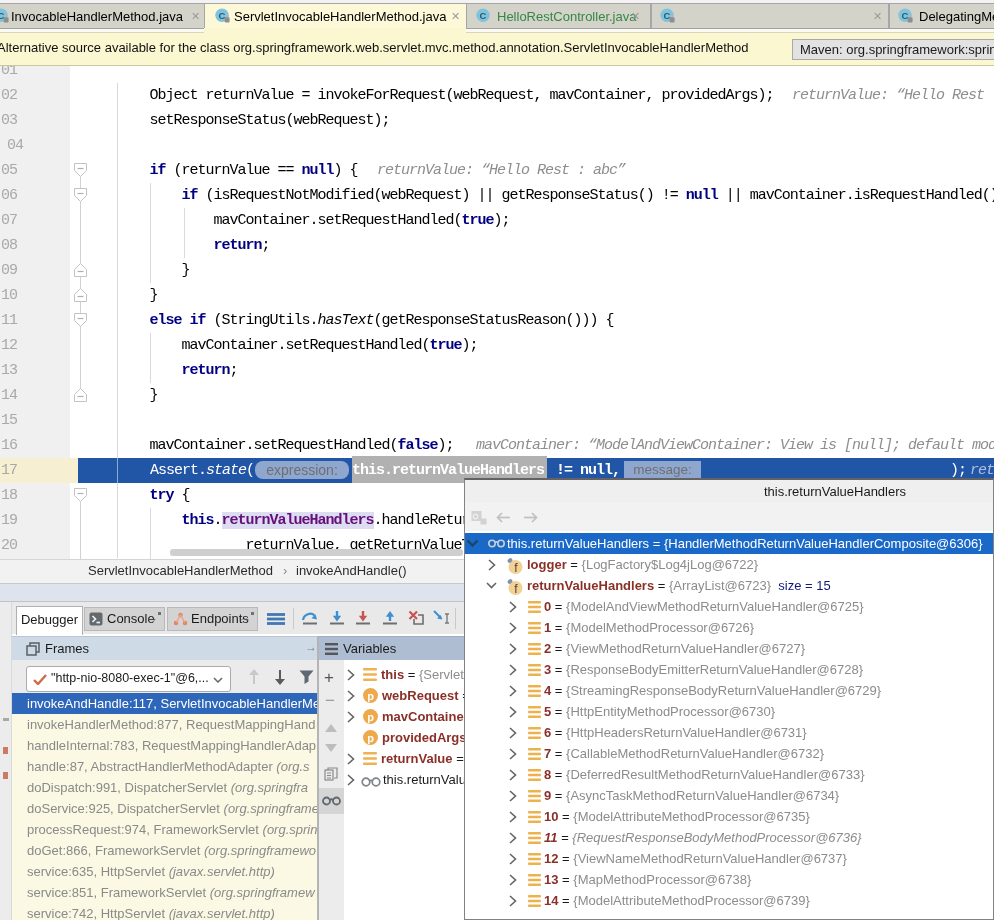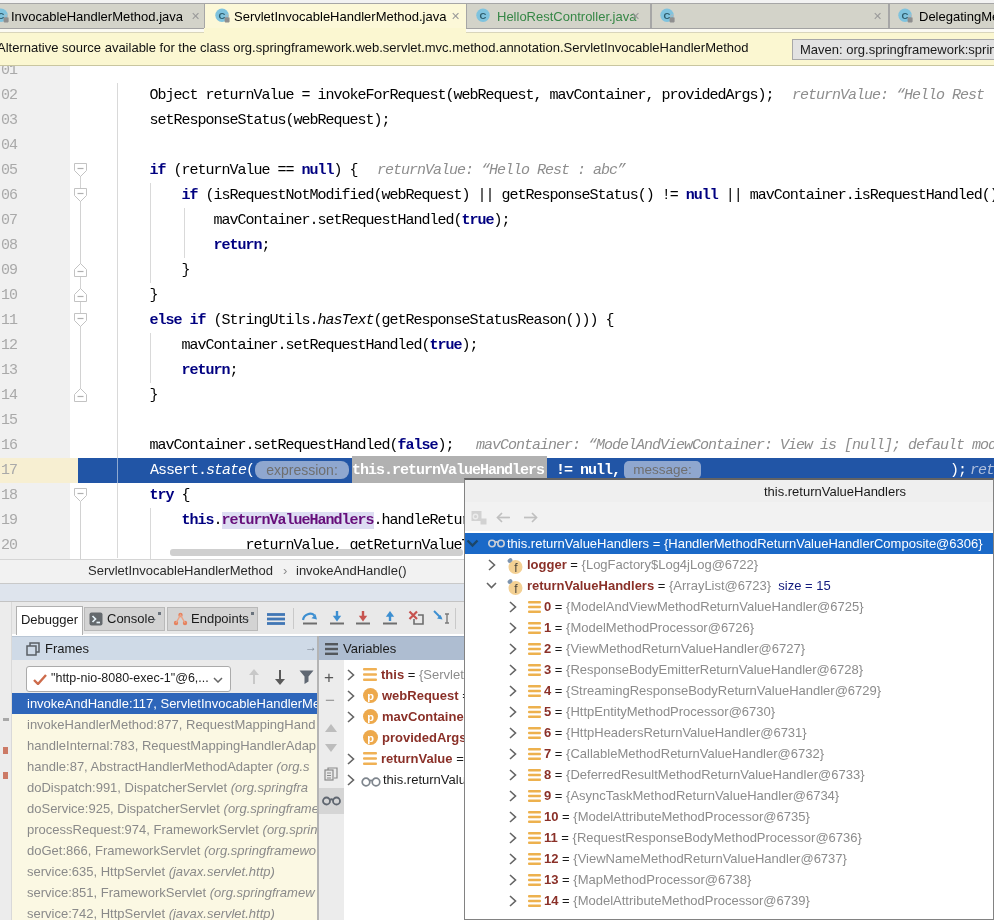--- a/index.html
+++ b/index.html
@@ -90,21 +90,21 @@
   <div class="abs" style="left:117px;top:392px;width:1px;height:25px;background:#8fa9d0;z-index:3;"></div>
   <div class="guide" style="left:117px;top:17px;height:475px;"></div>
   <div class="guide" style="left:150px;top:117px;height:100px;"></div>
   <div class="guide" style="left:150px;top:267px;height:50px;"></div>
   <div class="guide" style="left:150px;top:442px;height:52px;"></div>
   <div class="guide" style="left:184px;top:142px;height:50px;"></div>
 
   <div class="lnum mono" style="top:-8px;">01</div>
   <div class="lnum mono" style="top:17px;">02</div>
   <div class="lnum mono" style="top:42px;">03</div>
-  <div class="lnum mono" style="top:67px;">04</div>
+  <div class="lnum mono" style="top:67px;margin-left:6px;">04</div>
   <div class="lnum mono" style="top:92px;">05</div>
   <div class="lnum mono" style="top:117px;">06</div>
   <div class="lnum mono" style="top:142px;">07</div>
   <div class="lnum mono" style="top:167px;">08</div>
   <div class="lnum mono" style="top:192px;">09</div>
   <div class="lnum mono" style="top:217px;">10</div>
   <div class="lnum mono" style="top:242px;">11</div>
   <div class="lnum mono" style="top:267px;">12</div>
   <div class="lnum mono" style="top:292px;">13</div>
   <div class="lnum mono" style="top:317px;">14</div>
@@ -161,21 +161,21 @@
   <div class="line mono" style="top:292px;">            <span class="kw">return</span>;</div>
   <div class="line mono" style="top:317px;">        }</div>
   <div class="line mono" style="top:367px;">        mavContainer.setRequestHandled(<span class="kw">false</span>);</div>
   <div class="abs mono hint" style="left:476px;top:367px;height:25px;line-height:25px;">mavContainer: “ModelAndViewContainer: View is [null]; default mode</div>
 
   <div class="abs" style="left:0;top:392px;width:994px;height:25px;color:#fff;">
     <span class="abs mono" style="left:150px;top:0;height:25px;line-height:25px;">Assert.<span class="it">state</span>(</span>
     <span class="abs" style="left:255px;top:3px;width:94px;height:18px;background:#8fa7cf;border-radius:8px;font-size:14px;color:#6f6f6f;text-align:center;line-height:18px;">expression:</span>
     <span class="abs mono" style="left:352px;top:-2px;width:195px;height:27px;background:#b1b1b1;font-weight:bold;line-height:29px;">this.returnValueHandlers</span>
     <span class="abs mono" style="left:556px;top:0;height:25px;line-height:25px;font-weight:bold;">!= null,</span>
-    <span class="abs" style="left:624px;top:3px;width:77px;height:18px;background:#8fa7cf;border-radius:5px;font-size:13.5px;color:#6f6f6f;text-align:center;line-height:18px;">message:</span>
+    <span class="abs" style="left:624px;top:3px;width:77px;height:18px;background:#8fa7cf;border-radius:0;font-size:13.5px;color:#6f6f6f;text-align:center;line-height:18px;">message:</span>
     <span class="abs mono" style="left:704px;top:0;height:25px;line-height:25px;font-weight:bold;letter-spacing:0.45px;margin-top:44px;">“No return value handlers”</span>
     <span class="abs mono" style="left:950px;top:0;height:25px;line-height:25px;">);</span>
     <span class="abs mono it" style="left:970px;top:0;height:25px;line-height:25px;color:#aebedc;">returnV</span>
   </div>
   <div class="line mono" style="top:417px;">        <span class="kw">try</span> {</div>
   <div class="line mono" style="top:442px;">            <span class="kw">this</span>.<span style="color:#660e7a;font-weight:bold;background:#ddddf2;">returnValueHandlers</span>.handleReturnValue(</div>
   <div class="line mono" style="top:467px;">                    returnValue, getReturnValueType(returnValue), mavContainer, webRequest);</div>
 
   <div class="abs" style="left:170px;top:483px;width:293px;height:7px;background:#cfcfcf;border-radius:3px;"></div>
 </div>
@@ -616,21 +616,21 @@
         </svg>
         <svg style="position:absolute;left:63px;top:5px;" width="13" height="12" viewBox="0 0 13 12">
           <g fill="#edb14e">
             <rect y="0" width="13" height="2.4" rx="1"></rect>
             <rect y="4.8" width="13" height="2.4" rx="1"></rect>
             <rect y="9.6" width="13" height="2.4" rx="1"></rect>
           </g>
         </svg>
         <span style="position:absolute;left:79px;"><span class="vname">10</span><span class="veq"> = </span><span class="vval">{ModelAttributeMethodProcessor@6735}</span></span>
       </div>
-    <div class="irow" style="top:347px;">
+    <div class="irow" style="top:347px;font-style:italic;">
         <svg style="position:absolute;left:44px;top:5px;width:8px;height:12px;" viewBox="0 0 8 12">
           <path d="M1 1 l5.5 5 L1 11" stroke="#646464" stroke-width="1.6" fill="none"></path>
         </svg>
         <svg style="position:absolute;left:63px;top:5px;" width="13" height="12" viewBox="0 0 13 12">
           <g fill="#edb14e">
             <rect y="0" width="13" height="2.4" rx="1"></rect>
             <rect y="4.8" width="13" height="2.4" rx="1"></rect>
             <rect y="9.6" width="13" height="2.4" rx="1"></rect>
           </g>
         </svg>

